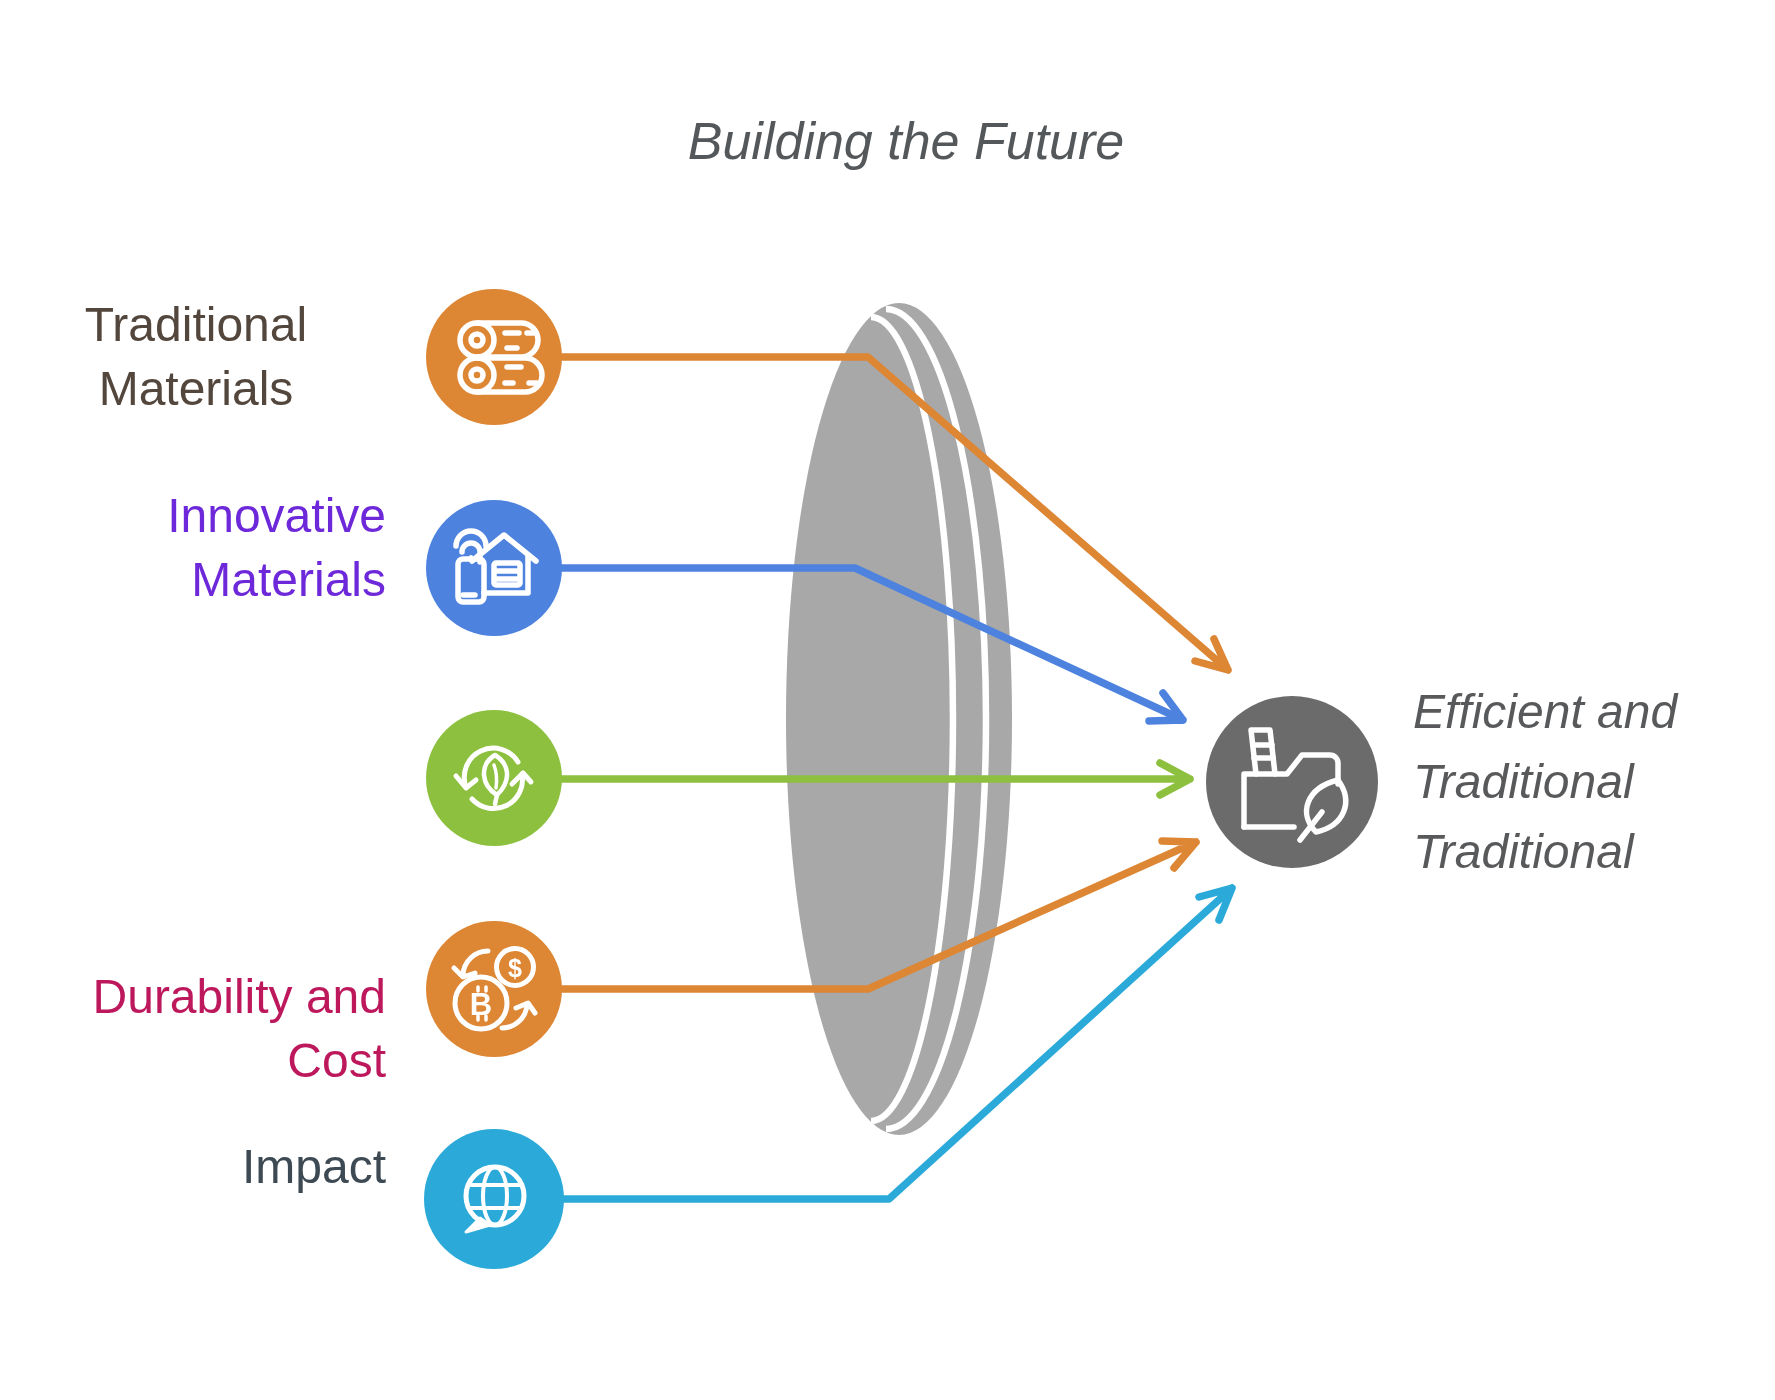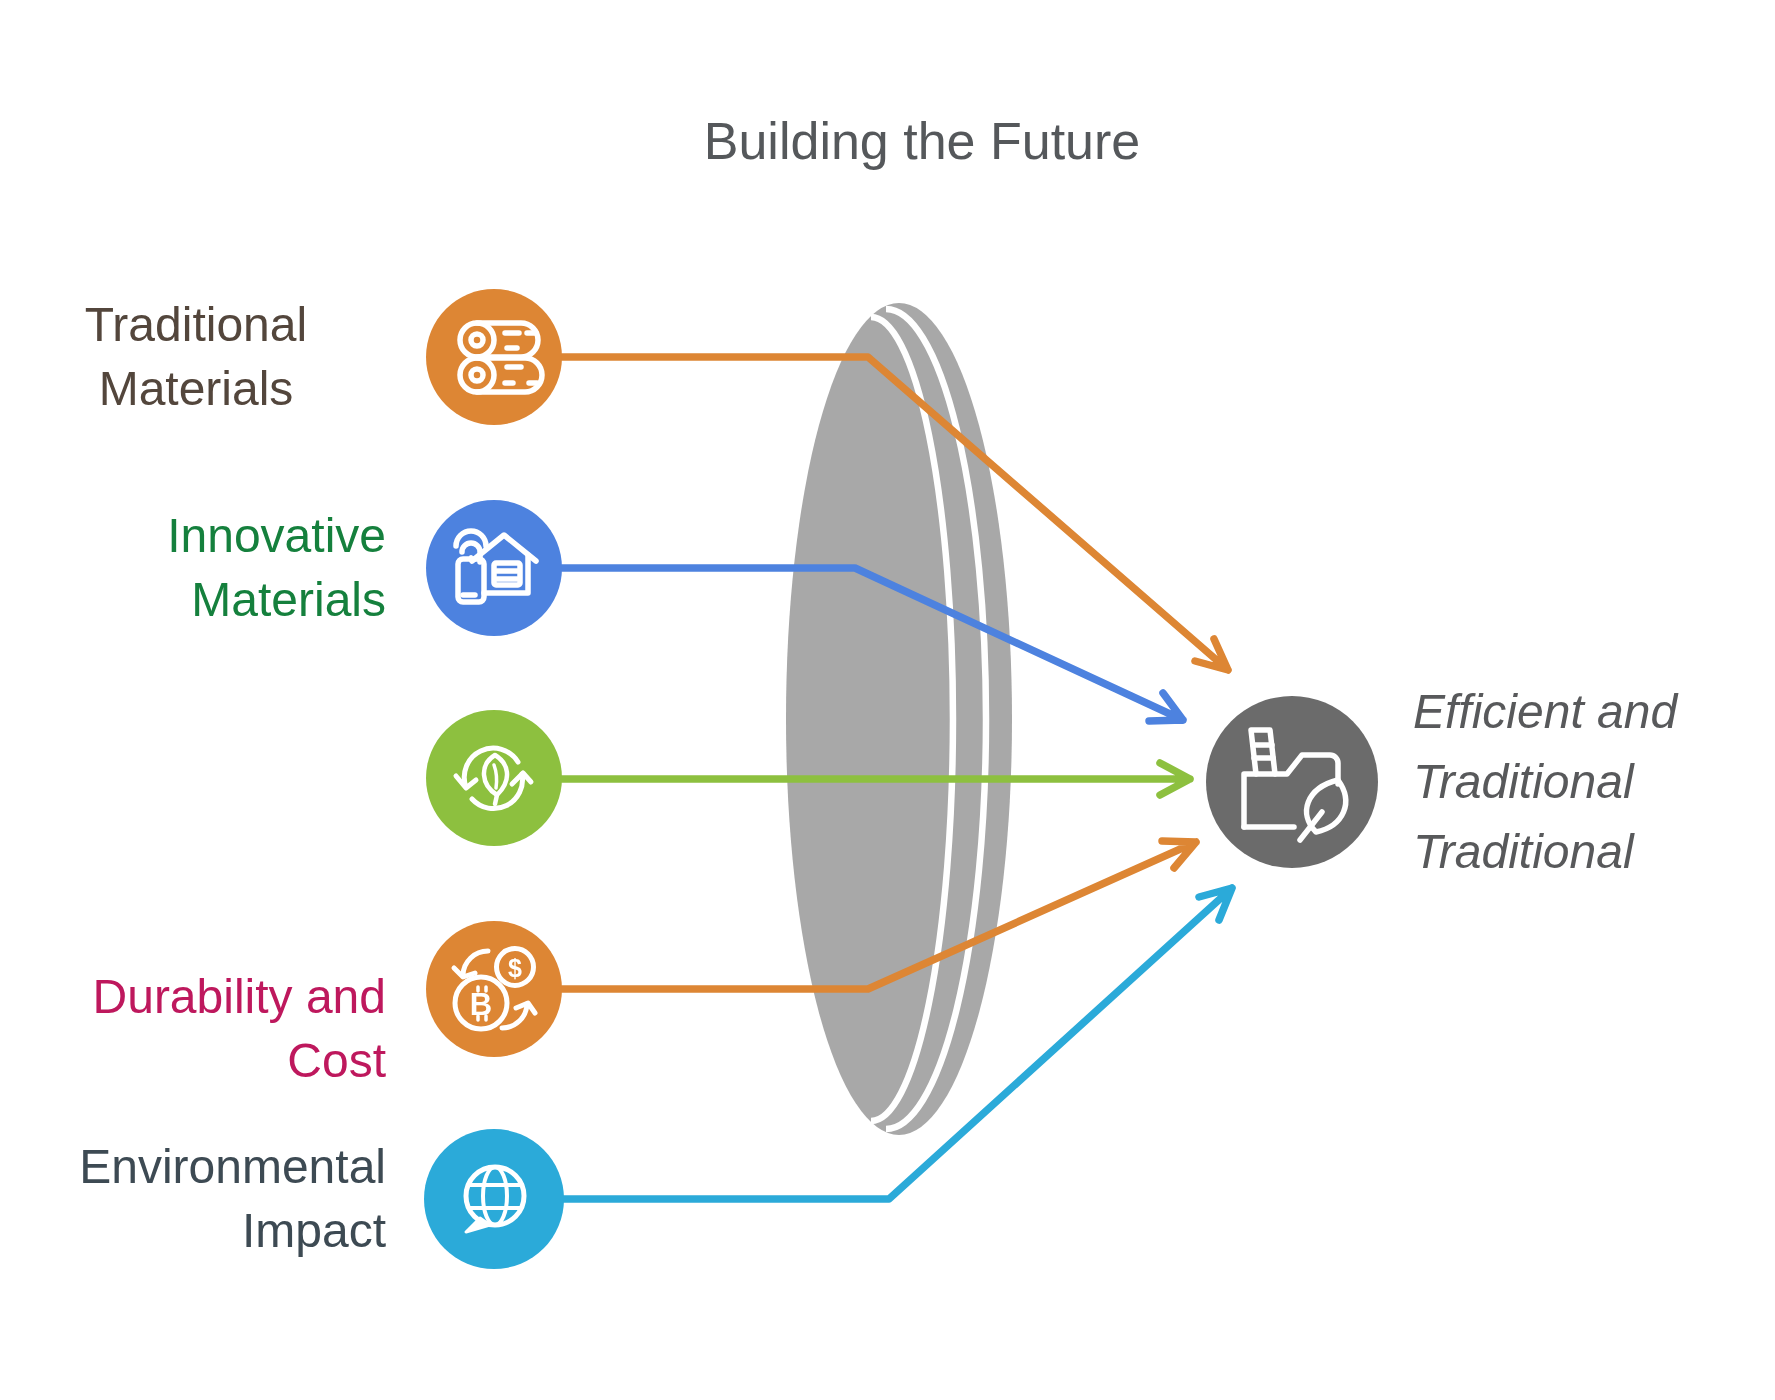--- a/index.html
+++ b/index.html
@@ -1,20 +1,20 @@
 <!DOCTYPE html>
 <html><head>
 <meta charset="utf-8">
 <style>
   html,body{margin:0;padding:0;background:#fff;}
   #stage{position:relative;width:1775px;height:1400px;background:#fff;overflow:hidden;
          font-family:"Liberation Sans",sans-serif;}
   #gfx{position:absolute;left:0;top:0;}
-  .title{position:absolute;left:122px;top:112px;width:1600px;text-align:center;
-         font-size:52px;line-height:58px;color:#55585b;}
+  .title{position:absolute;left:106px;top:112px;width:1600px;text-align:center;
+         font-size:52px;line-height:58px;color:#55585b;font-style:italic;}
   .node-label{position:absolute;right:1389px;width:380px;text-align:right;
               font-size:48px;line-height:64px;}
   .node-label span{display:block;}
   .result-label{position:absolute;left:1413px;top:677px;width:340px;text-align:left;
                 font-size:48px;line-height:70px;color:#58595b;}
   .result-label span{display:block;}
 </style>
 </head>
 <body>
 
@@ -116,33 +116,32 @@
     </g>
   </svg>
 
   <div class="title" style="color: rgb(85, 88, 91);">Building the Future</div>
 
   <div class="node-label" style="top: 293px; color: rgb(83, 70, 60); text-align: center;">
     <span>Traditional</span>
     <span>Materials</span>
   </div>
 
-  <div class="node-label" style="top: 504px; color: #15803d;">
+  <div class="node-label" style="top: 484px; color: #6d28d9;">
     <span>Innovative</span>
     <span>Materials</span>
   </div>
 
 
   <div class="node-label" style="top: 965px; color: #be185d;">
     <span>Durability and</span>
     <span>Cost</span>
   </div>
 
   <div class="node-label" style="top: 1135px; color: rgb(61, 74, 83);">
-    <span>Environmental</span>
     <span>Impact</span>
   </div>
 
   <div class="result-label" style="color: rgb(88, 89, 91); font-style: italic;">
     <span>Efficient and</span>
     <span>Traditional</span>
     <span>Traditional</span>
   </div>
 
 </div>

